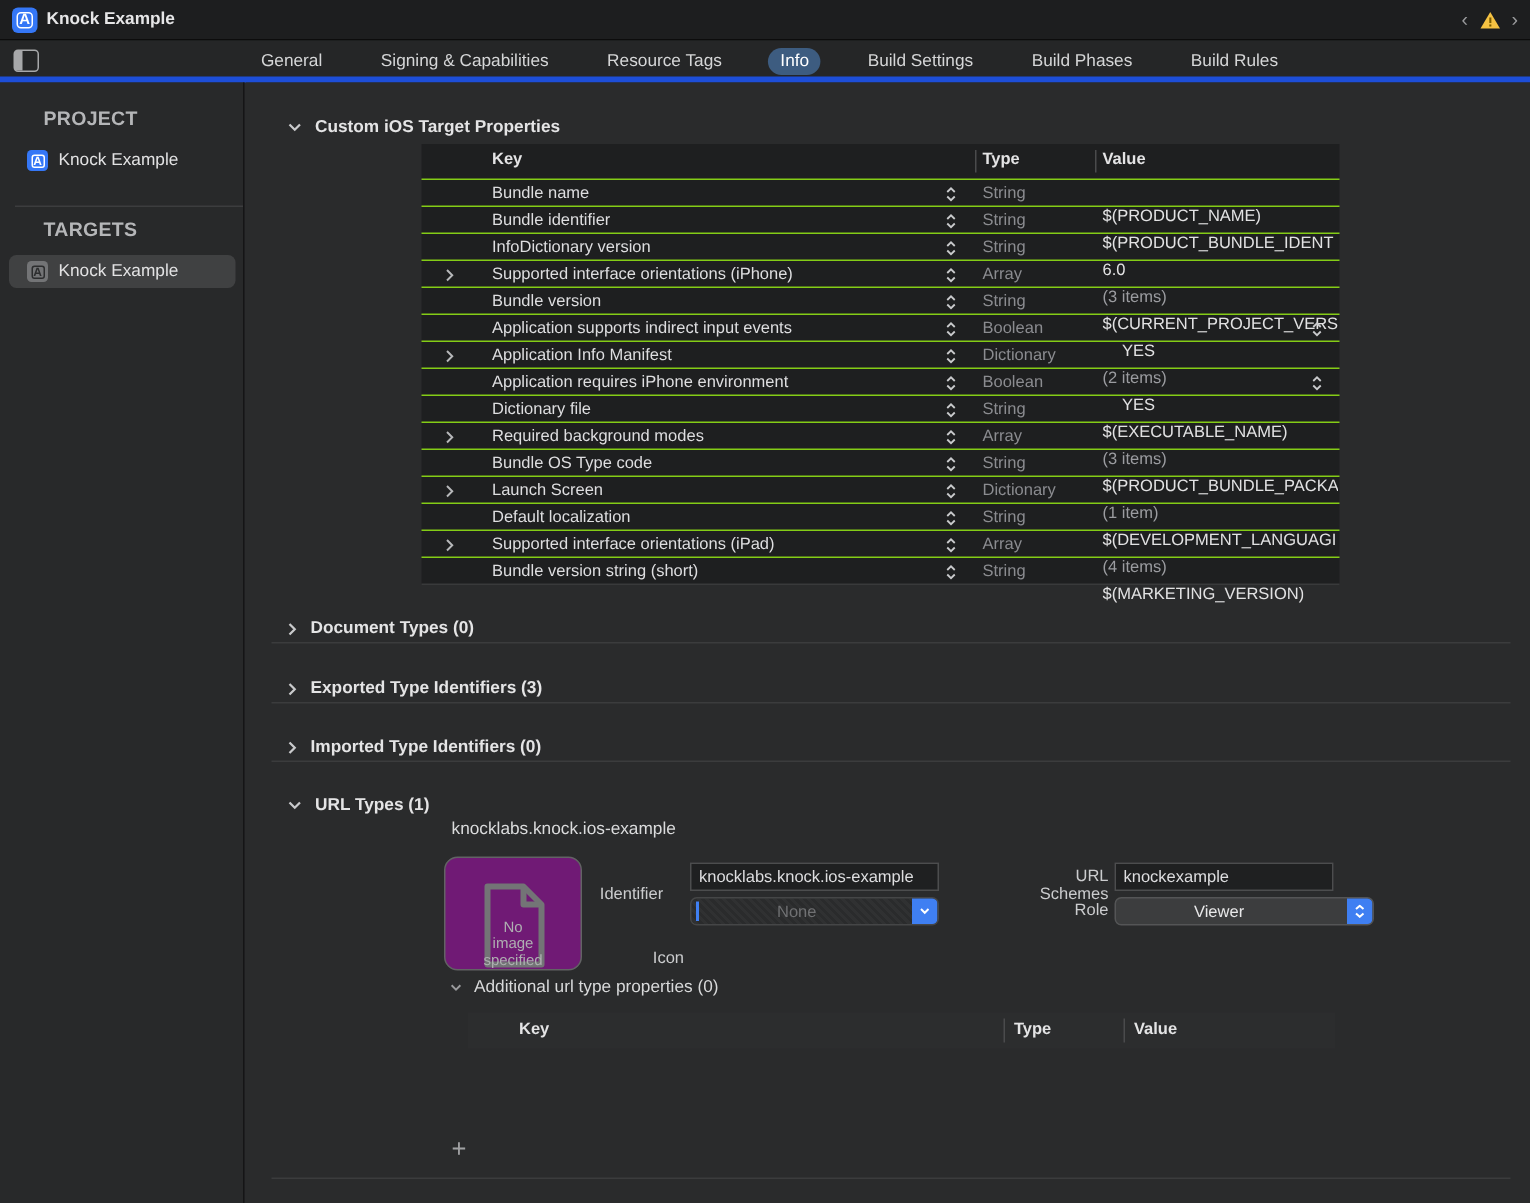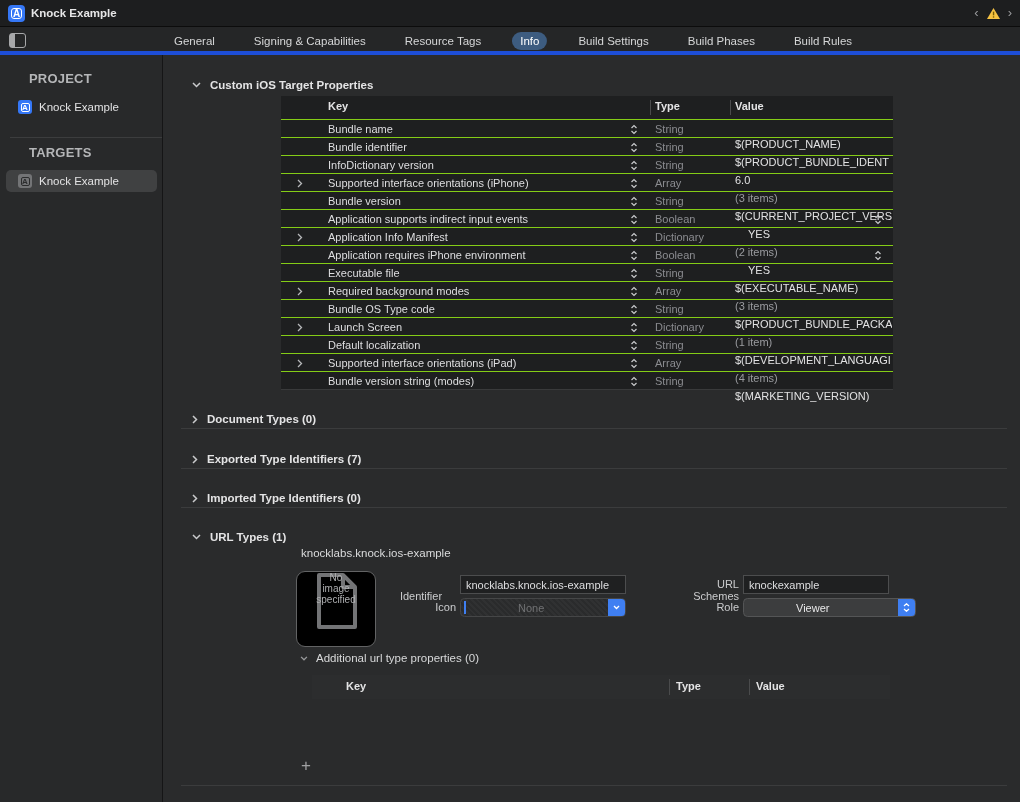--- a/index.html
+++ b/index.html
@@ -67,23 +67,23 @@
   .rt { position:absolute; left:374px; top:2.5px; color:#8b8c90; }
   .rv { position:absolute; left:454px; top:2.5px; color:#e2e2e3; white-space:nowrap;
     max-width:157px; overflow:hidden;margin-top:15px; }
   .prop-row.dim-val .rv { color:#9b9ca0; }
   .prop-row.bool-row .rv { left:467px; }
   .bool-step { position:absolute; right:11px; top:3.5px; display:none; }
   .prop-row.bool-row .bool-step { display:block; }
 
   
   .url-name { position:absolute; left:137px; font-size:11.5px; color:#dadbdc; }
-  .img-box { position:absolute; left:132px; top:516px; width:80px; height:76px;
-    border:1.5px solid #626364; border-radius:9px; background:#000000;
-    display:flex; align-items:flex-start; justify-content:center; }
+  .img-box { position:absolute; left:132px; top:516px; width:92px; height:76px;
+    border:1.5px solid #626364; border-radius:9px; background:#701a75;
+    display:flex; align-items:flex-end; justify-content:center; }
   .img-box svg { position:absolute; }
   .img-box .no-img-text { position:relative; text-align:center; font-size:10px; line-height:11px;
     color:#aeafb1; }
   .f-label { position:absolute; font-size:11px; color:#cbccce; text-align:right; }
   .f-input { position:absolute; height:19px; background:#1f2021; border:1px solid #4c4d4e;
     font-size:11px; color:#dedee0; display:flex; align-items:center; padding:0 5px; white-space:nowrap; overflow:hidden; }
   .popup { position:absolute; height:19px; border-radius:4.5px; display:flex; align-items:center; overflow:hidden; }
   .popup .pop-label { flex:1; font-size:11px; padding-left:20px; white-space:nowrap;margin-left:32px; }
   .popup .pop-btn { width:17px; height:19px; background:#3f7ff2; display:flex; flex-direction:column;
     align-items:center; justify-content:center; gap:1px; flex:0 0 auto; }
@@ -306,21 +306,21 @@
       <svg width="8" height="11" viewBox="0 0 8 11">
               <path d="M1.5 4 L4 1.5 L6.5 4" fill="none" stroke="#c9cacc" stroke-width="1.2"></path>
               <path d="M1.5 7 L4 9.5 L6.5 7" fill="none" stroke="#c9cacc" stroke-width="1.2"></path>
             </svg>
     </span>
   </div>
         <div class="prop-row">
     <svg class="disc" width="6" height="9" viewBox="0 0 6 9">
             <path d="M1 1 L4.5 4.5 L1 8" fill="none" stroke="#b7b8ba" stroke-width="1.3"></path>
           </svg>
-    <span class="rk">Executable file</span>
+    <span class="rk">Dictionary file</span>
     <span class="stepper">
       <svg width="8" height="11" viewBox="0 0 8 11">
               <path d="M1.5 4 L4 1.5 L6.5 4" fill="none" stroke="#c9cacc" stroke-width="1.2"></path>
               <path d="M1.5 7 L4 9.5 L6.5 7" fill="none" stroke="#c9cacc" stroke-width="1.2"></path>
             </svg>
     </span>
     <span class="rt">String</span>
     <span class="rv">$(EXECUTABLE_NAME)</span>
 
   </div>
@@ -396,21 +396,21 @@
             </svg>
     </span>
     <span class="rt">Array</span>
     <span class="rv">(4 items)</span>
 
   </div>
         <div class="prop-row">
     <svg class="disc" width="6" height="9" viewBox="0 0 6 9">
             <path d="M1 1 L4.5 4.5 L1 8" fill="none" stroke="#b7b8ba" stroke-width="1.3"></path>
           </svg>
-    <span class="rk">Bundle version string (modes)</span>
+    <span class="rk">Bundle version string (short)</span>
     <span class="stepper">
       <svg width="8" height="11" viewBox="0 0 8 11">
               <path d="M1.5 4 L4 1.5 L6.5 4" fill="none" stroke="#c9cacc" stroke-width="1.2"></path>
               <path d="M1.5 7 L4 9.5 L6.5 7" fill="none" stroke="#c9cacc" stroke-width="1.2"></path>
             </svg>
     </span>
     <span class="rt">String</span>
     <span class="rv">$(MARKETING_VERSION)</span>
 
   </div>
@@ -422,21 +422,21 @@
         <path d="M1 1 L4.5 4.5 L1 8" fill="none" stroke="#c9cacc" stroke-width="1.5"></path>
       </svg>
     <span>Document Types (0)</span>
   </div>
   <div class="h-divider" style="top:373px;"></div>
 
   <div class="section-head" style="left:28px; top:386px;">
     <svg width="6" height="9" viewBox="0 0 6 9">
         <path d="M1 1 L4.5 4.5 L1 8" fill="none" stroke="#c9cacc" stroke-width="1.5"></path>
       </svg>
-    <span>Exported Type Identifiers (7)</span>
+    <span>Exported Type Identifiers (3)</span>
   </div>
   <div class="h-divider" style="top:413px;"></div>
 
   <div class="section-head" style="left:28px; top:425px;">
     <svg width="6" height="9" viewBox="0 0 6 9">
         <path d="M1 1 L4.5 4.5 L1 8" fill="none" stroke="#c9cacc" stroke-width="1.5"></path>
       </svg>
     <span>Imported Type Identifiers (0)</span>
   </div>
   <div class="h-divider" style="top:452px;"></div>
@@ -457,21 +457,21 @@
     </svg>
     <div class="no-img-text">No<br>image<br>specified</div>
   </div>
 
   <div class="f-label" style="left:222px; top:535px; width:70px;text-align:center;">Identifier</div>
   <div class="f-input" style="left:296px; top:520px; width:166px;">knocklabs.knock.ios-example</div>
 
   <div class="f-label" style="left:505px; top:523px; width:70px;">URL Schemes</div>
   <div class="f-input" style="left:579px; top:520px; width:146px;">knockexample</div>
 
-  <div class="f-label" style="left:222px; top:546px; width:70px;">Icon</div>
+  <div class="f-label" style="left:222px; top:578px; width:70px;">Icon</div>
   <div class="popup disabled" style="left:296px; top:543px; width:166px;">
     <span class="blue-caret"></span>
     <span class="pop-label">None</span>
     <span class="pop-btn">
       <svg width="7" height="5" viewBox="0 0 7 5">
           <path d="M1 1 L3.5 3.5 L6 1" fill="none" stroke="#fff" stroke-width="1.3"></path>
         </svg>
     </span>
   </div>
 

